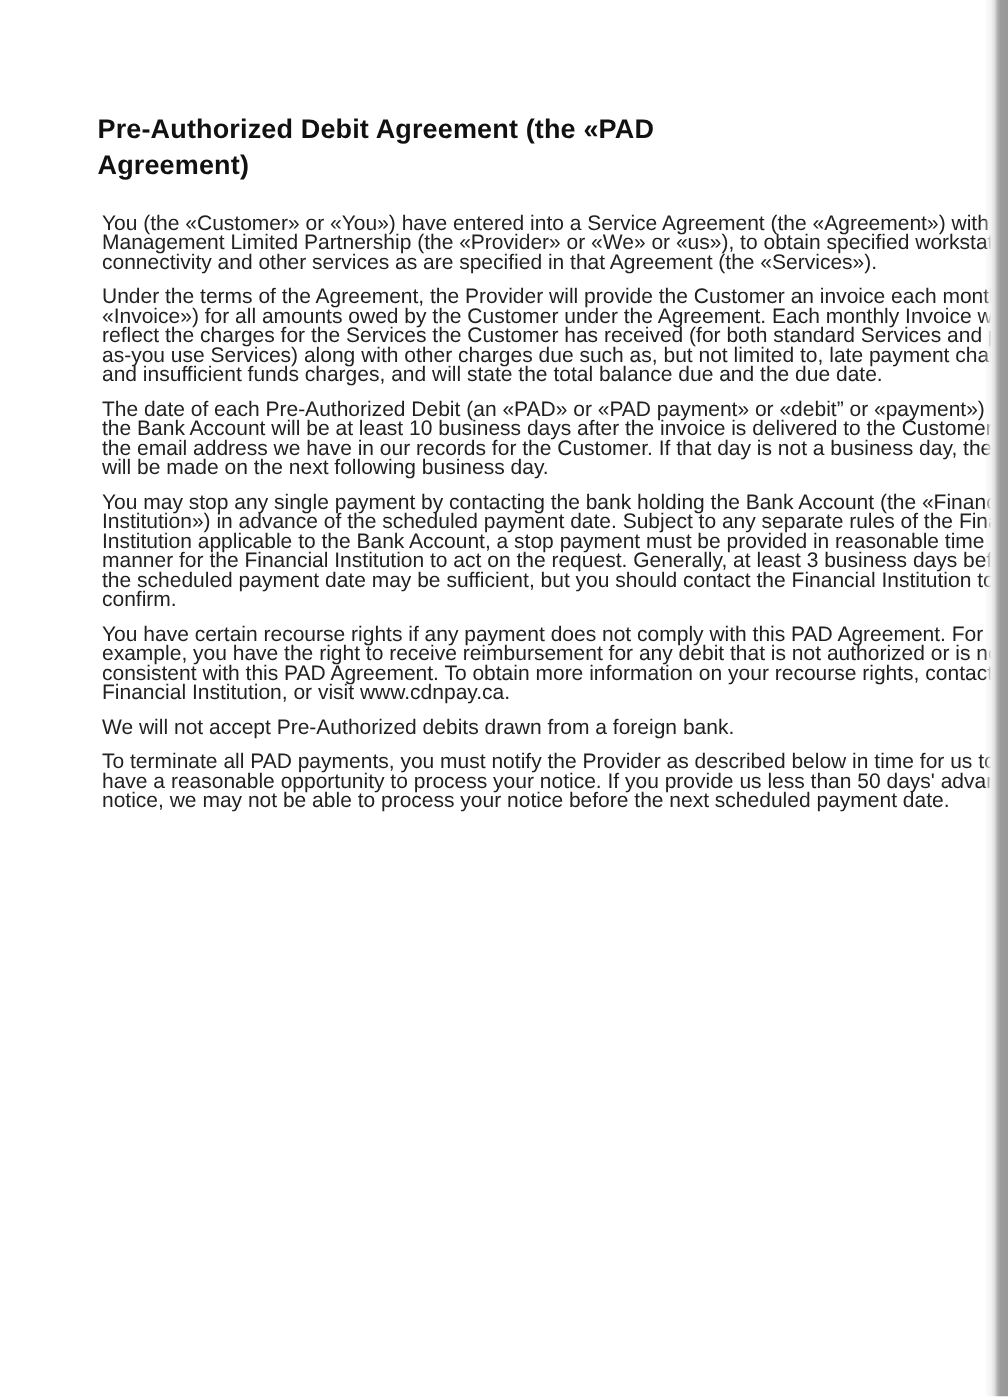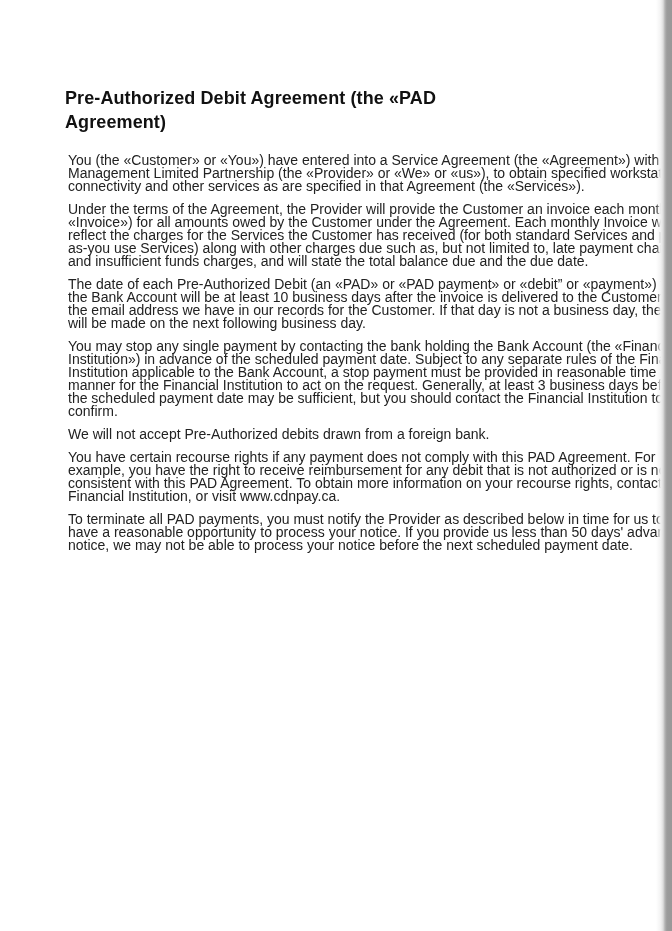--- a/index.html
+++ b/index.html
@@ -20,21 +20,21 @@
   }
   .content {
     position: absolute;
     top: 0;
     left: 65px;
     width: 545px;
     padding-top: 74px;
     filter: blur(0.2px);
   }
   h1.doc-title {
-    margin: 12px 0 20px 0;
+    margin: 0 0 20px 0;
     font-size: 18px;
     line-height: 24px;
     font-weight: bold;
     color: #111111;
     white-space: pre-line;
     letter-spacing: 0.1px;
   }
   p.para {
     margin: 0 0 10px 3px;
     font-size: 14px;
@@ -88,26 +88,26 @@
 will be made on the next following business day.</p>
 
 
     <p class="para">You may stop any single payment by contacting the bank holding the Bank Account (the «Financial
 Institution») in advance of the scheduled payment date. Subject to any separate rules of the Financial
 Institution applicable to the Bank Account, a stop payment must be provided in reasonable time and
 manner for the Financial Institution to act on the request. Generally, at least 3 business days before
 the scheduled payment date may be sufficient, but you should contact the Financial Institution to
 confirm.</p>
 
-    <p class="para">We will not accept Pre-Authorized debits drawn from a foreign bank.</p>
-
     <p class="para">You have certain recourse rights if any payment does not comply with this PAD Agreement. For
 example, you have the right to receive reimbursement for any debit that is not authorized or is not
 consistent with this PAD Agreement. To obtain more information on your recourse rights, contact your
 Financial Institution, or visit www.cdnpay.ca.</p>
+
+    <p class="para">We will not accept Pre-Authorized debits drawn from a foreign bank.</p>
 
     <p class="para">To terminate all PAD payments, you must notify the Provider as described below in time for us to
 have a reasonable opportunity to process your notice. If you provide us less than 50 days' advance
 notice, we may not be able to process your notice before the next scheduled payment date.</p>
 
   </div>
 
   <div class="page-edge"></div>
 </div>
 

